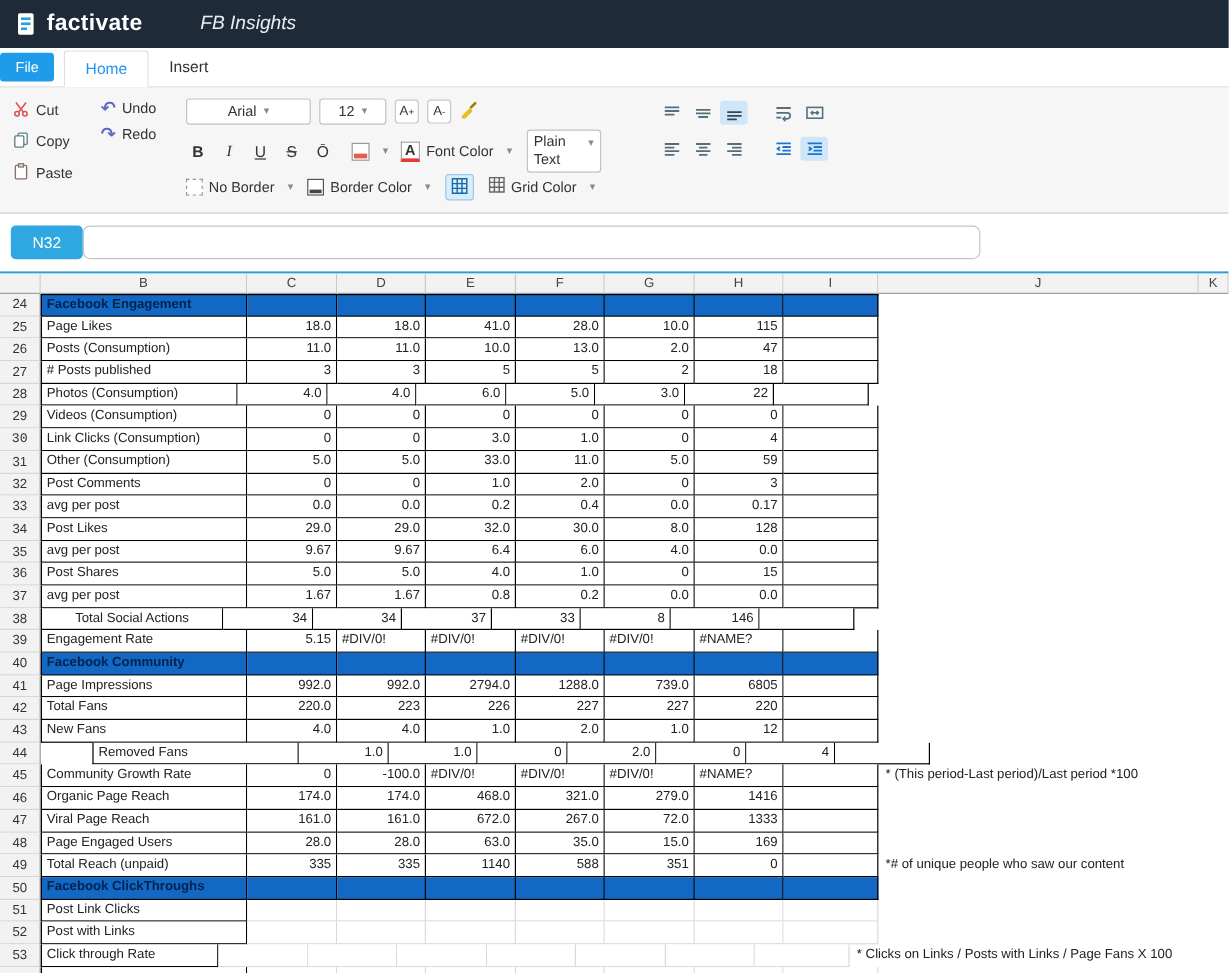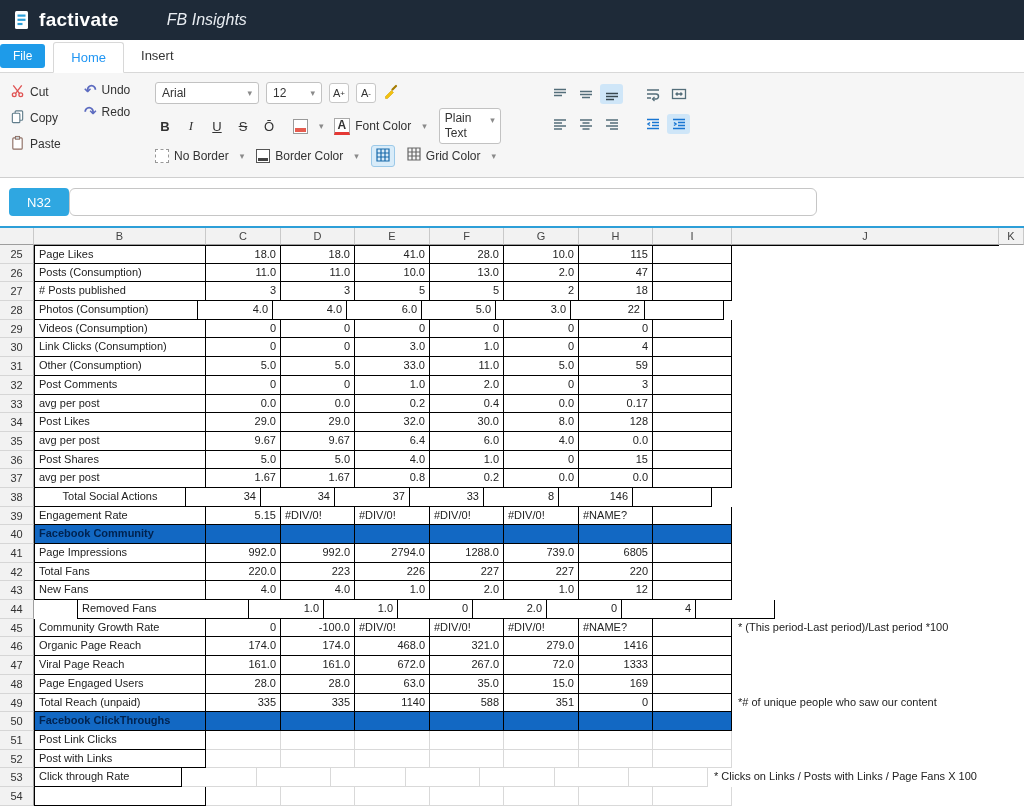--- a/index.html
+++ b/index.html
@@ -21,21 +21,21 @@
 
   
   .toolbar{position:relative;height:105px;background:#f6f6f6;border-bottom:1px solid #cfcfcf;font-size:12px;color:#333;}
   .tb-btn{display:flex;align-items:center;gap:5px;cursor:pointer;line-height:15px;}
   .grp-clipboard{position:absolute;left:10px;top:10px;display:flex;flex-direction:column;gap:7px;}
   .grp-history{position:absolute;left:84px;top:10px;display:flex;flex-direction:column;gap:7px;}
   .undo-glyph{color:#5c6bc0;font-size:15px;font-weight:bold;line-height:13px;}
   .grp-font1{position:absolute;left:155px;top:9px;display:flex;align-items:center;gap:7px;}
   .grp-font2{position:absolute;left:155px;top:35px;display:flex;align-items:center;gap:6px;}
   .grp-borders{position:absolute;left:155px;top:72px;display:flex;align-items:center;gap:12px;}
-  .sel{background:#fff;border:1px solid #c2c2c2;border-radius:3px;height:22px;display:flex;align-items:center;justify-content:space-between;padding:0 6px;cursor:pointer;}
+  .sel{background:#fff;border:1px solid #c2c2c2;border-radius:3px;height:22px;display:flex;align-items:center;justify-content:center;padding:0 6px;cursor:pointer;}
   .sel-font{width:104px;} .sel-size{width:56px;}
   .caret{color:#8a8a8a;font-size:9px;margin-left:6px;}
   .mini-btn{width:20px;height:20px;border:1px solid #c7c7c7;border-radius:3px;background:#fff;display:flex;align-items:center;justify-content:center;font-size:11px;cursor:pointer;}
   .mini-btn sup{font-size:8px;}
   .fmt{width:20px;height:20px;display:flex;align-items:center;justify-content:center;border-radius:3px;font-size:13px;cursor:pointer;color:#333;}
   .fmt-b{font-weight:bold;}
   .fmt-i{font-style:italic;font-family:"Liberation Serif",serif;}
   .fmt-u{text-decoration:underline;}
   .fmt-s{text-decoration:line-through;}
   .fill-chip{width:15px;height:15px;border:1px solid #9a9a9a;background:#fff;position:relative;}
@@ -277,20 +277,31 @@
       <div class="hcell" style="width: 75px;">E</div>
       <div class="hcell" style="width: 74px;">F</div>
       <div class="hcell" style="width: 75px;">G</div>
       <div class="hcell" style="width: 74px;">H</div>
       <div class="hcell" style="width: 79px;">I</div>
       <div class="hcell" style="width: 267px;">J</div>
       <div class="hcell" style="width: 25px;">K</div>
     </div>
   <div>
       <div class="grow">
+        <div class="ncell" style="width: 34px;">24</div>
+        <div class="cell sec first" style="width: 172px;">Facebook Engagement</div>
+        <div class="cell sec" style="width: 75px;"></div>
+        <div class="cell sec" style="width: 74px;"></div>
+        <div class="cell sec" style="width: 75px;"></div>
+        <div class="cell sec" style="width: 74px;"></div>
+        <div class="cell sec" style="width: 75px;"></div>
+        <div class="cell sec" style="width: 74px;"></div>
+        <div class="cell sec" style="width: 79px;"></div>
+      </div>
+      <div class="grow">
         <div class="ncell" style="width: 34px;">25</div>
         <div class="cell first" style="width: 172px;">Page Likes</div>
         <div class="cell val" style="width: 75px;">18.0</div>
         <div class="cell val" style="width: 74px;">18.0</div>
         <div class="cell val" style="width: 75px;">41.0</div>
         <div class="cell val" style="width: 74px;">28.0</div>
         <div class="cell val" style="width: 75px;">10.0</div>
         <div class="cell val" style="width: 74px;">115</div>
         <div class="cell" style="width: 79px;"></div>
         <div class="cell note" style="width: 267px;"></div>
@@ -337,21 +348,21 @@
         <div class="cell val" style="width: 75px;">0</div>
         <div class="cell val" style="width: 74px;">0</div>
         <div class="cell val" style="width: 75px;">0</div>
         <div class="cell val" style="width: 74px;">0</div>
         <div class="cell val" style="width: 75px;">0</div>
         <div class="cell val" style="width: 74px;">0</div>
         <div class="cell" style="width: 79px;"></div>
         <div class="cell note" style="width: 267px;"></div>
       </div>
       <div class="grow">
-        <div class="ncell" style="width: 34px;">30</div>
+        <div class="ncell" style="width: 34px; font-family: Liberation Mono, monospace;">30</div>
         <div class="cell first" style="width: 172px;">Link Clicks (Consumption)</div>
         <div class="cell val" style="width: 75px;">0</div>
         <div class="cell val" style="width: 74px;">0</div>
         <div class="cell val" style="width: 75px;">3.0</div>
         <div class="cell val" style="width: 74px;">1.0</div>
         <div class="cell val" style="width: 75px;">0</div>
         <div class="cell val" style="width: 74px;">4</div>
         <div class="cell" style="width: 79px;"></div>
         <div class="cell note" style="width: 267px;"></div>
       </div>

